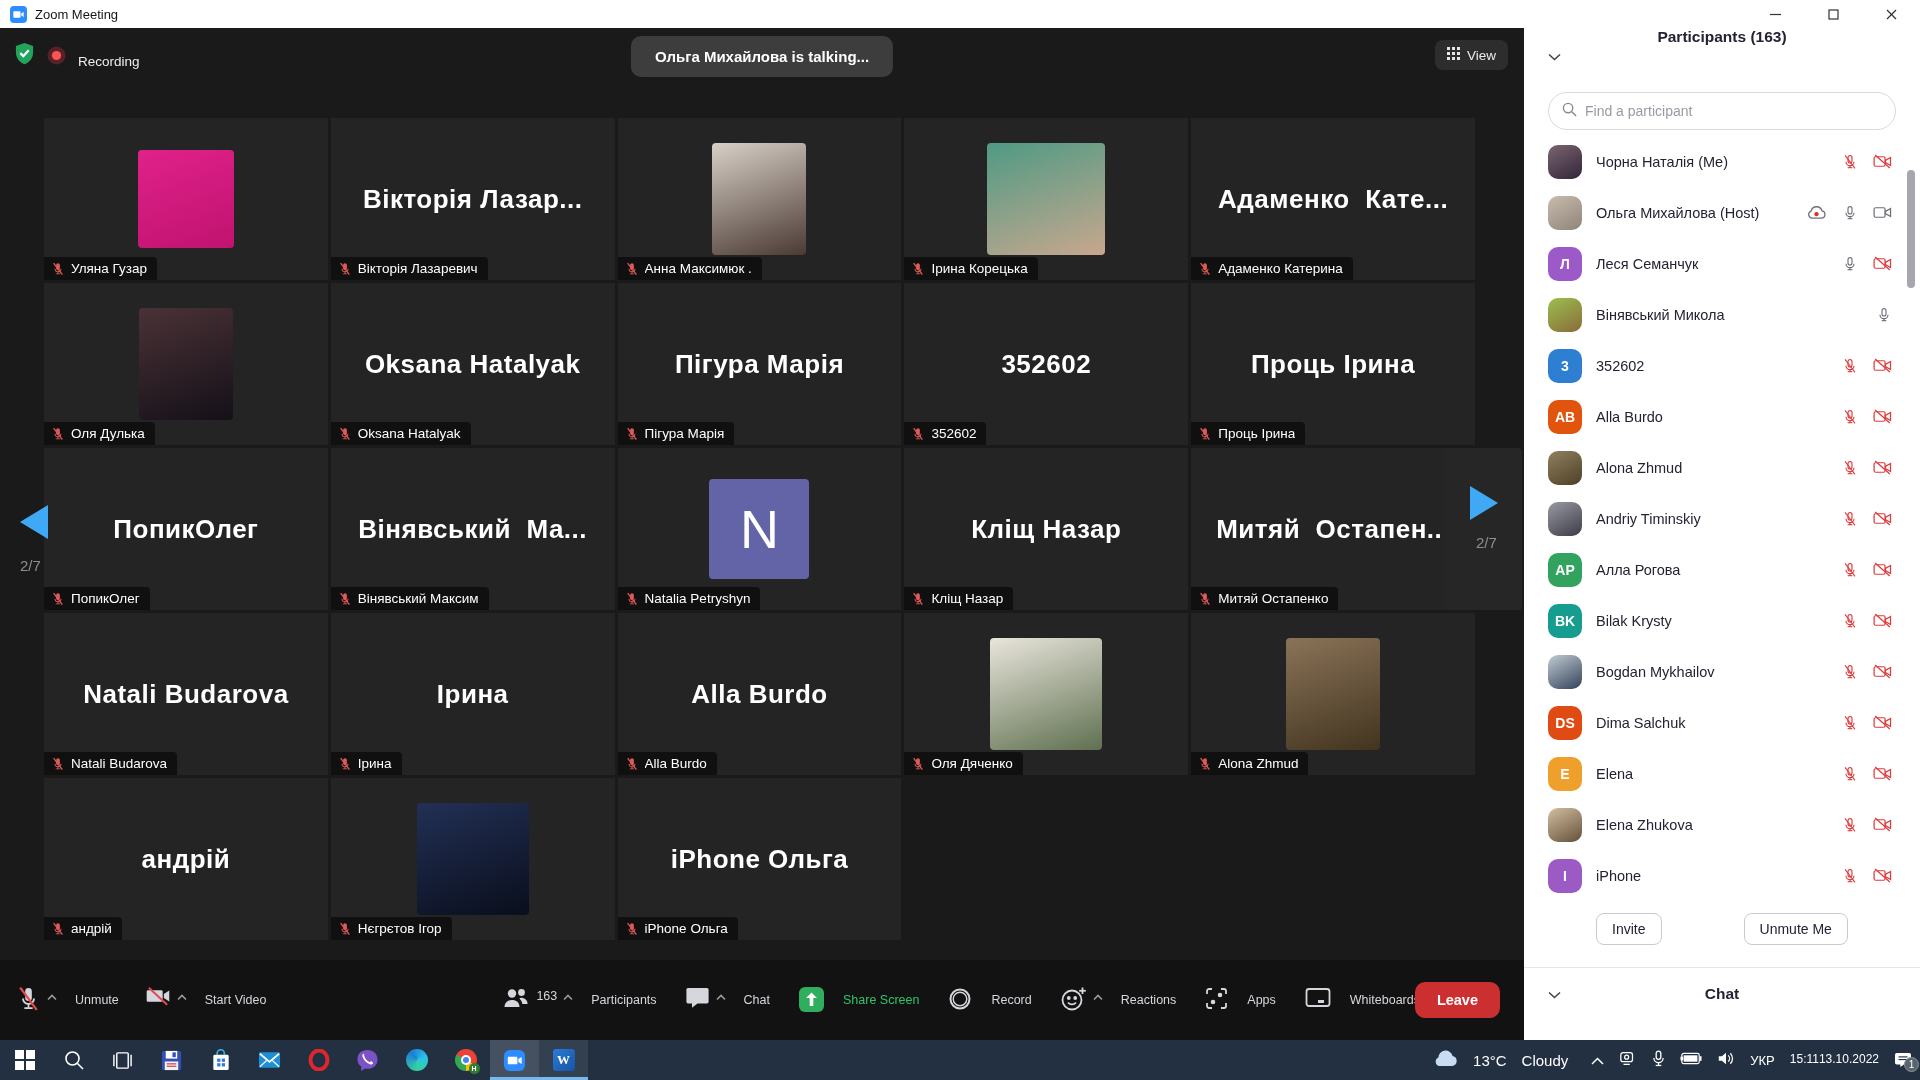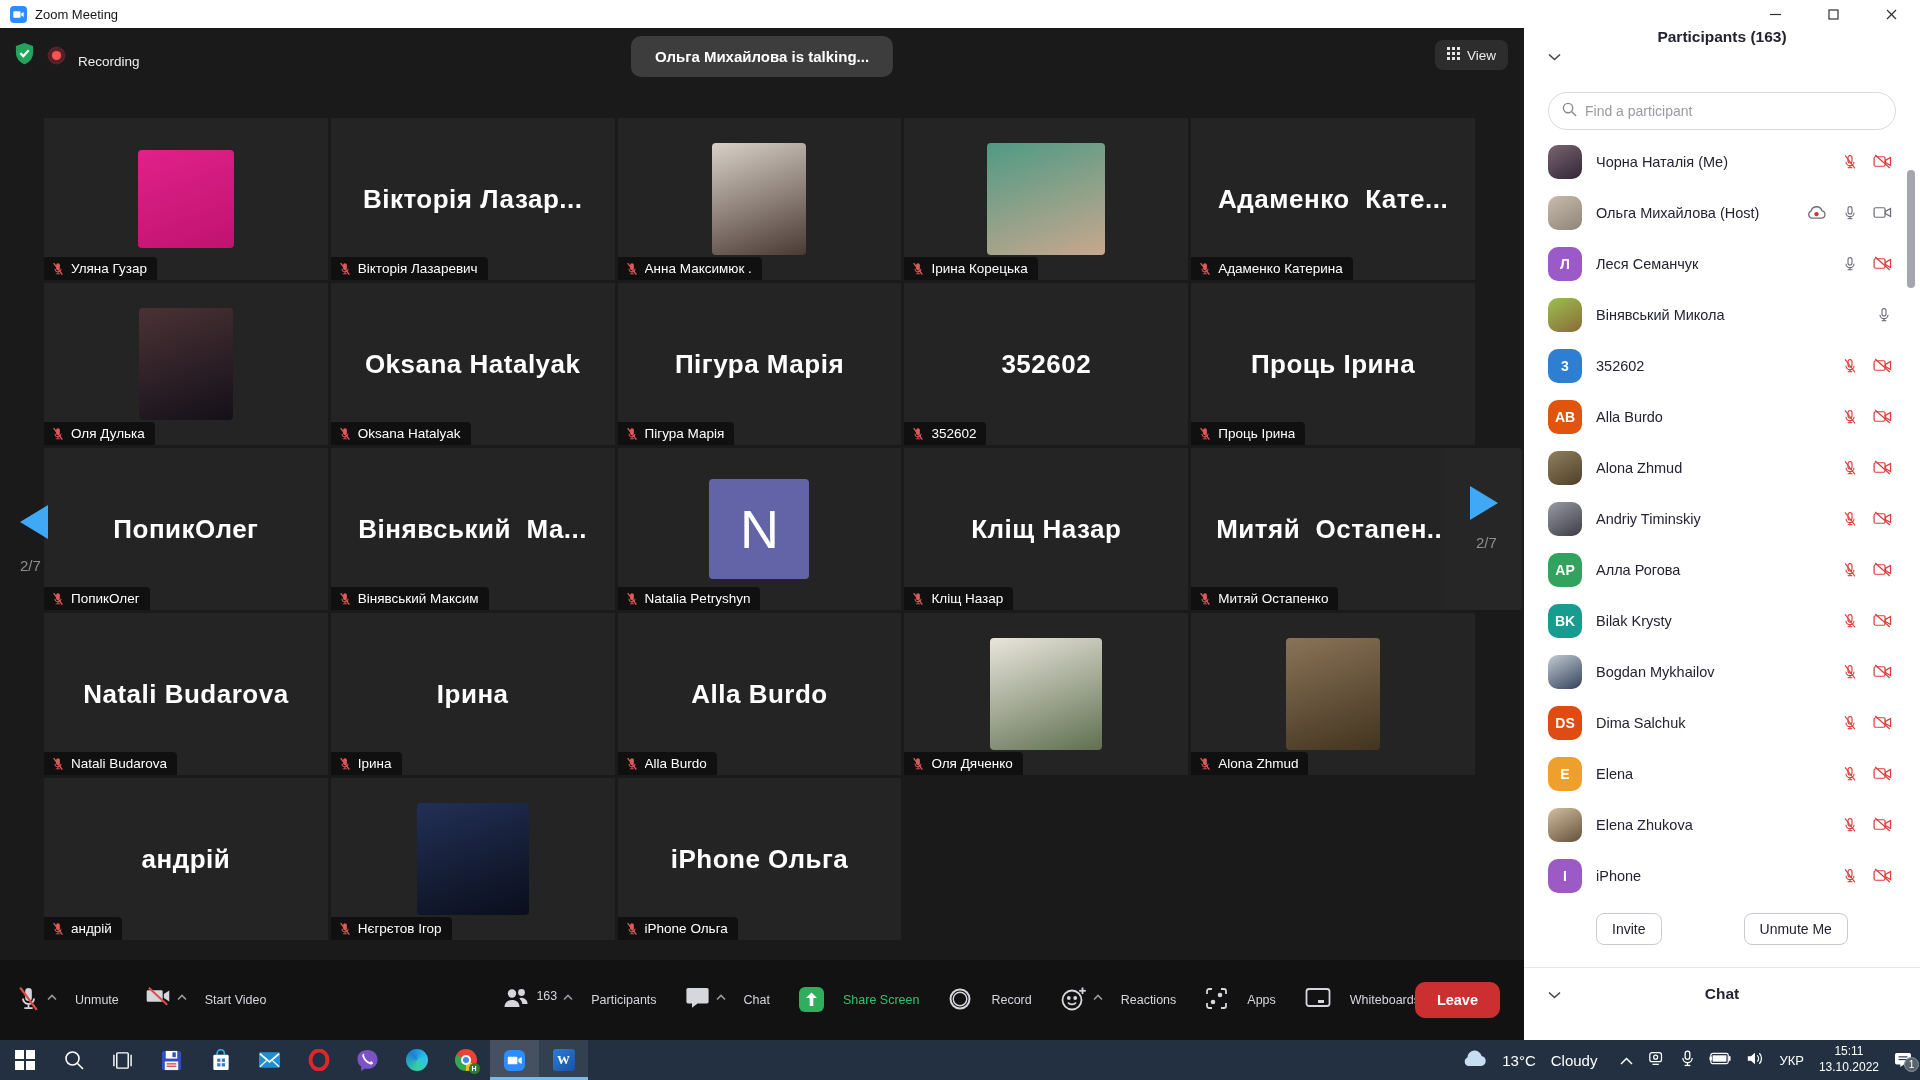--- a/index.html
+++ b/index.html
@@ -68,21 +68,21 @@
   
   .taskbar{position:absolute;top:1040px;left:0;width:1920px;height:40px;background:#223042;display:flex;align-items:center;z-index:40;}
   .tb-apps{display:flex;height:100%;}
   .tb-app{width:49px;height:100%;display:flex;align-items:center;justify-content:center;position:relative;}
   .tb-app.active{background:rgba(255,255,255,.16);}
   .tb-app.active2{background:rgba(255,255,255,.08);}
   .tb-app.active::after,.tb-app.active2::after{content:"";position:absolute;bottom:0;left:0;right:0;height:3px;background:#76b9ed;}
   .tray{margin-left:auto;display:flex;align-items:center;gap:15px;padding-right:8px;color:#fff;height:100%;}
   .tray .txt{font-size:15px;}
   .tray .lang{font-size:13px;}
-  .clock{display:flex;flex-direction:column;align-items:center;justify-content:center;font-size:12px;line-height:1.3;}
+  .clock{display:flex;align-items:center;justify-content:center;font-size:12px;line-height:1.3;}
   .notif{position:relative;display:flex;align-items:center;}
   .notif .badge{position:absolute;right:-7px;bottom:-4px;background:#5a646f;border:1px solid #8a929c;color:#fff;font-size:10px;width:15px;height:15px;border-radius:50%;display:flex;align-items:center;justify-content:center;}
 </style>
 </head>
 <body>
 
 <div class="titlebar">
   <div class="app-icon">
     <svg width="11" height="9" viewBox="0 0 24 20">
         <path fill="#fff" d="M2 3h13a1.5 1.5 0 0 1 1.5 1.5v11A1.5 1.5 0 0 1 15 17H2a1.5 1.5 0 0 1-1.5-1.5v-11A1.5 1.5 0 0 1 2 3z"></path>

